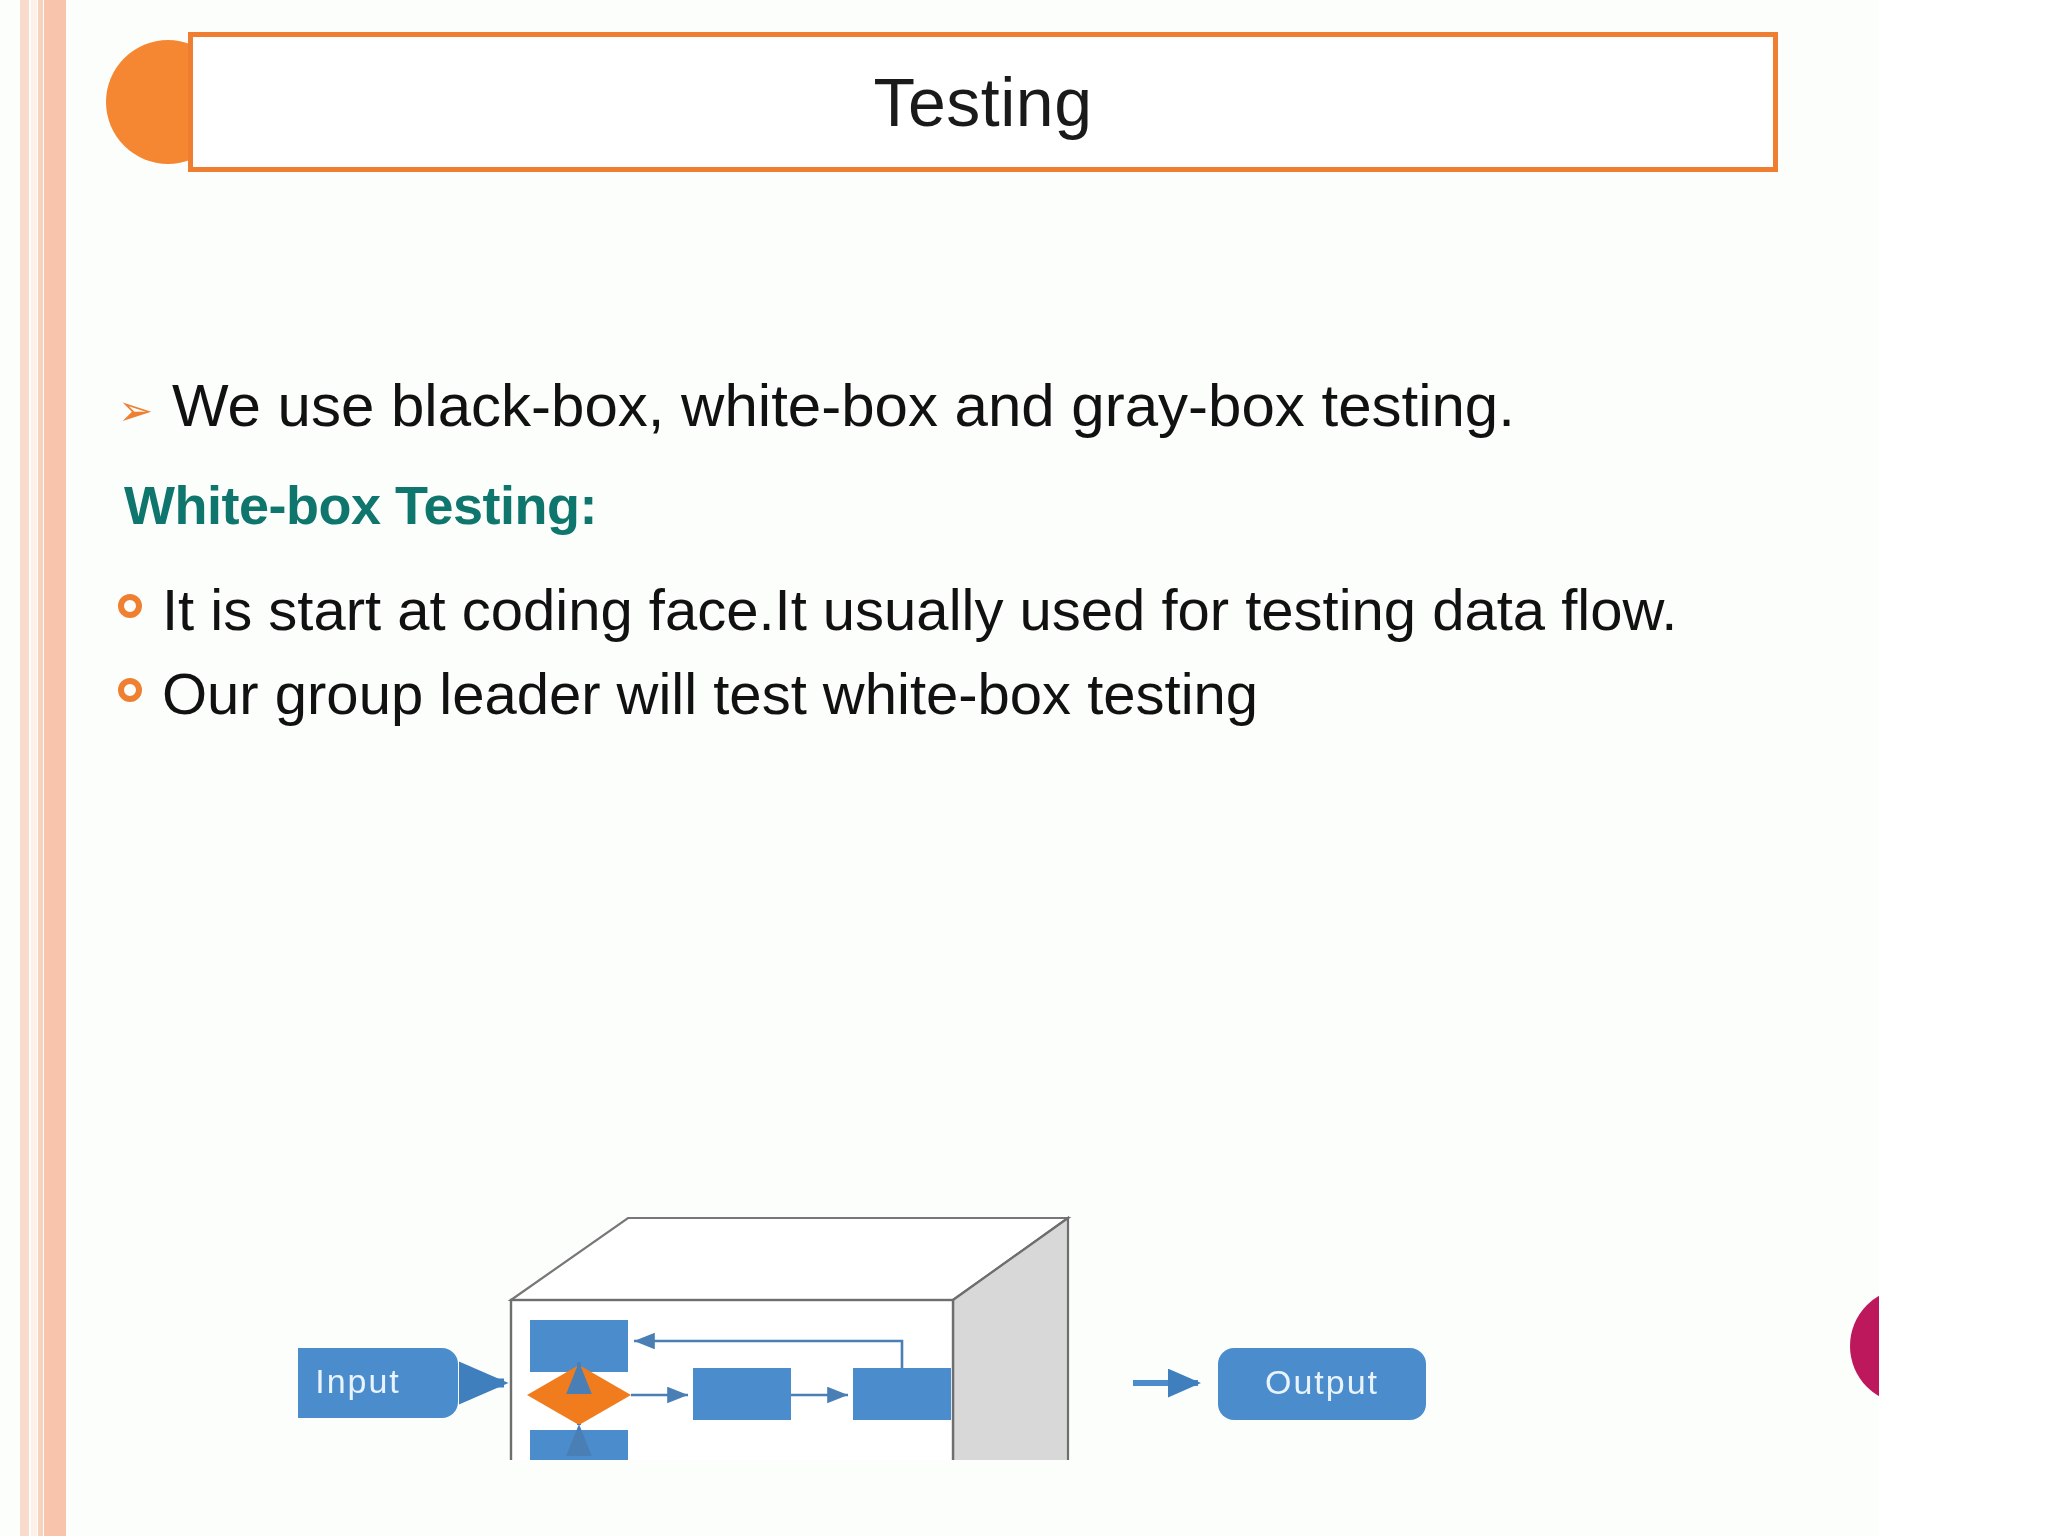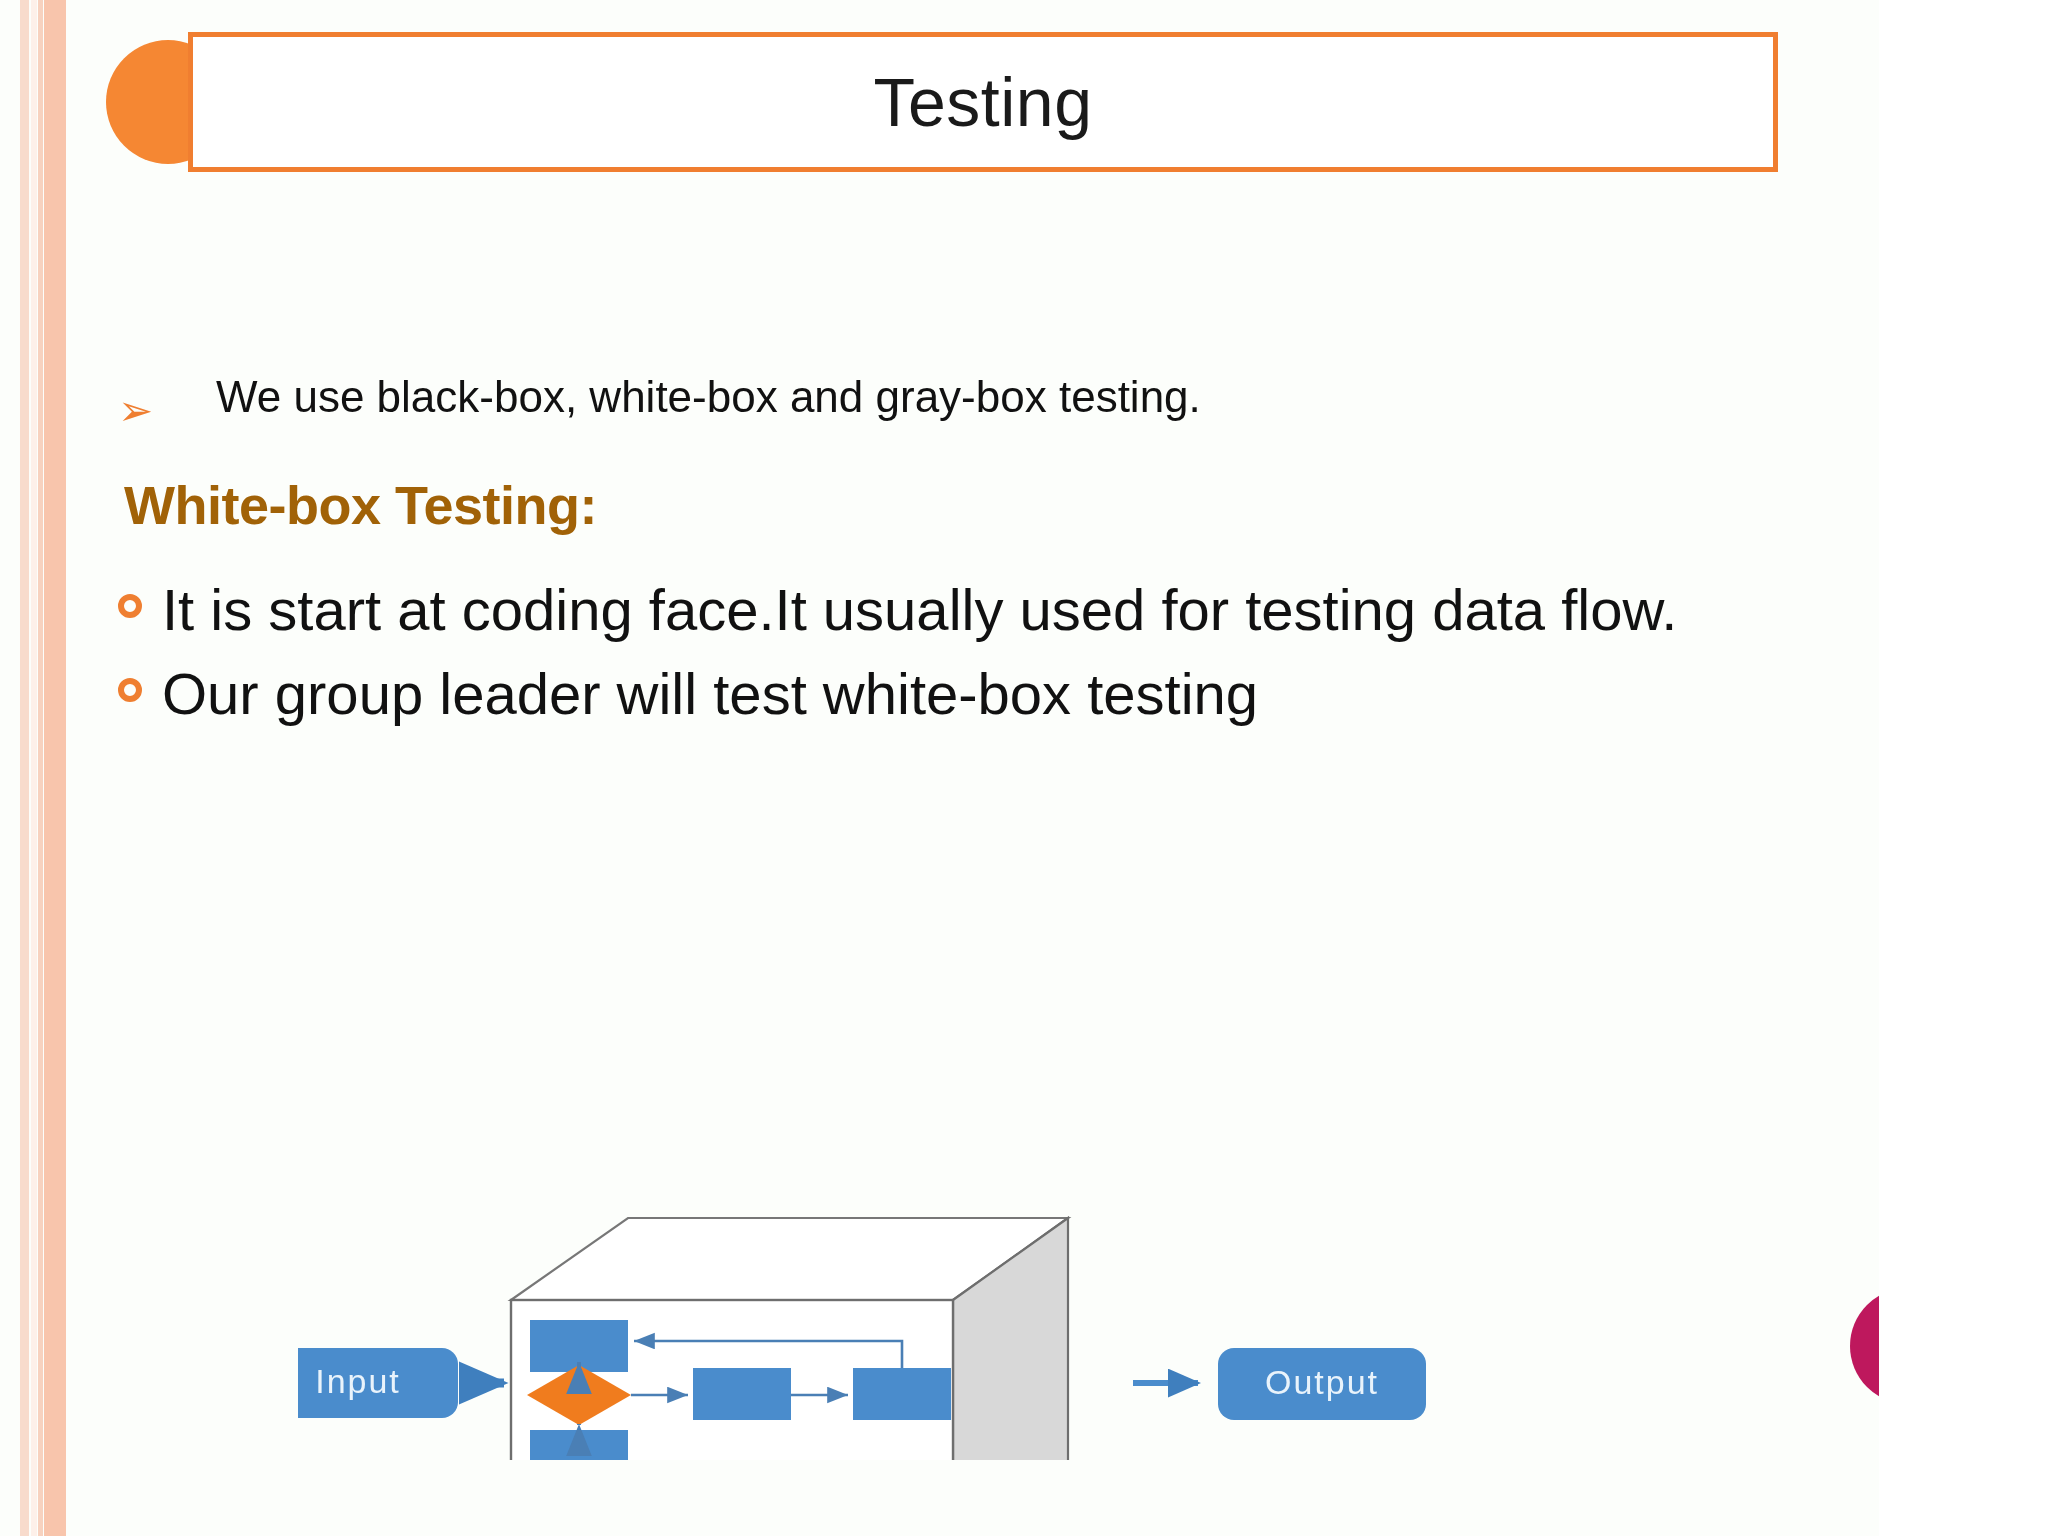--- a/index.html
+++ b/index.html
@@ -67,25 +67,25 @@
   .body { position:absolute; left:0; top:0; width:2048px; height:1536px; z-index:5; }
 
   .bullet-l1 {
     position:absolute; left:118px; top:374px;
     display:flex; align-items:flex-start; gap:22px;
   }
   .arrow-marker {
     color:#ef7f31; font-size:42px; line-height:1;
     margin-top:16px; width:32px;
   }
-  .bullet-l1-text { font-size:44px; color:#111111; line-height:1.05; white-space:nowrap;margin-left:44px; }
+  .bullet-l1-text { font-size:60px; color:#111111; line-height:1.05; white-space:nowrap; }
 
   .sub-heading {
     position:absolute; left:124px; top:474px;
-    font-size:54px; font-weight:bold; color:#a16207;
+    font-size:54px; font-weight:bold; color:#0f766e;
     letter-spacing:-0.5px;
   }
 
   .bullet-l2 {
     position:absolute; left:118px;
     display:flex; align-items:flex-start; gap:20px;
   }
   .b2-a { top:578px; }
   .b2-b { top:662px; }
   .circle-marker {

